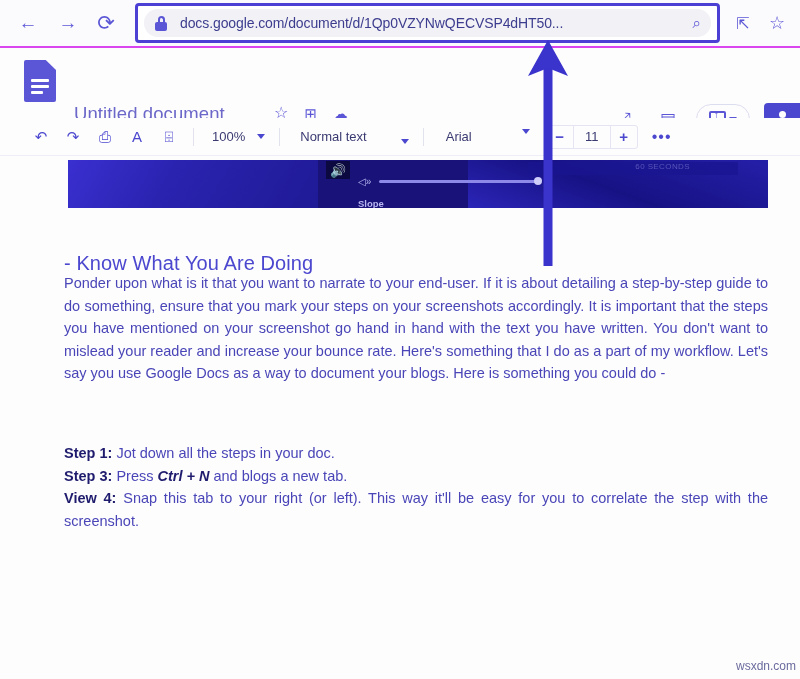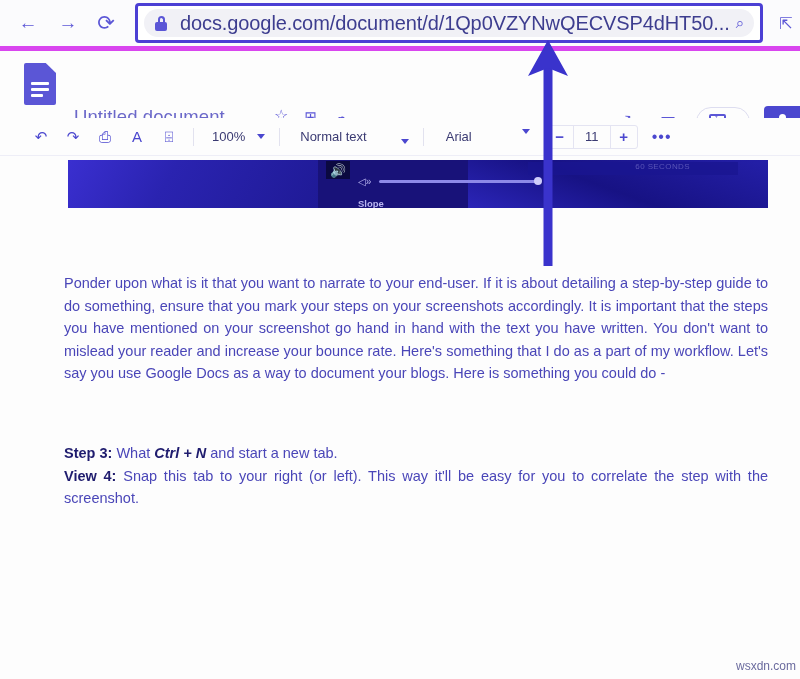--- a/index.html
+++ b/index.html
@@ -63,21 +63,21 @@
   }
   .lock-icon .shackle {
     position: absolute; top: 0px; left: 3.5px;
     width: 7px; height: 7px;
     border: 2px solid #5b56d6;
     border-bottom: none;
     border-radius: 4px 4px 0 0;
   }
   .url-text {
     flex: 1 1 auto;
-    font-size: 20px;
+    font-size: 14px;
     color: #3d3d8f;
     white-space: nowrap; overflow: hidden;
     letter-spacing: -0.1px;
   }
   .omni-search {
     flex: 0 0 auto; margin-left: 6px;
     color: #5b56d6; font-size: 15px;
   }
   .chrome-icon {
     flex: 0 0 auto; width: 30px; height: 30px;
@@ -85,21 +85,21 @@
     color: #5b56d6; font-size: 16px;
   }
   .chrome-icon.share { margin-left: 8px; }
   .chrome-icon.star  { margin-left: 4px; margin-right: 8px; font-size: 18px;}
 
   
   .docs-header {
     position: absolute; top: 46px; left: 0;
     width: 800px; height: 72px;
     background: #fdfdfd;
-    border-top: 5px solid #d946ef;
+    border-top: 2px solid #d946ef;
   }
   .docs-logo {
     position: absolute; left: 24px; top: 12px;
     width: 32px; height: 42px;
   }
   .docs-logo .page {
     position: absolute; inset: 0;
     background: #5b56d6;
     border-radius: 2px;
     clip-path: polygon(0 0, 68% 0, 100% 24%, 100% 100%, 0 100%);
@@ -457,29 +457,34 @@
       <div class="em-speaker">🔊</div>
       <div class="em-slider-row">
         <span class="sp">◁»</span>
         <span class="em-track">
           <span class="knob"></span>
         </span>
       </div>
       <div class="em-slope">Slope</div>
     </div>
 
+    <div class="doc-heading">- Know What You Are Doing</div>
 
     <div class="doc-body">
       <p>Ponder upon what is it that you want to narrate to your end-user. If it is about detailing a step-by-step guide to do something, ensure that you mark your steps on your screenshots accordingly. It is important that the steps you have mentioned on your screenshot go hand in hand with the text you have written. You don't want to mislead your reader and increase your bounce rate. Here's something that I do as a part of my workflow. Let's say you use Google Docs as a way to document your blogs. Here is something you could do -</p>
     </div>
 
     <div class="steps">
       <div class="step">
+        <b>Step 1:</b>
+        <span>Jot down all the steps in your doc.</span>
+      </div>
+      <div class="step">
         <b>Step 3:</b>
-        <span>What </span><i>Ctrl + N</i><span> and start a new tab.</span>
+        <span>Press </span><i>Ctrl + N</i><span> and blogs a new tab.</span>
       </div>
       <div class="step">
         <b>View 4:</b>
         <span>Snap this tab to your right (or left). This way it'll be easy for you to correlate the step with the screenshot.</span>
       </div>
     </div>
 
     <div class="watermark">wsxdn.com</div>
   </div>
 

